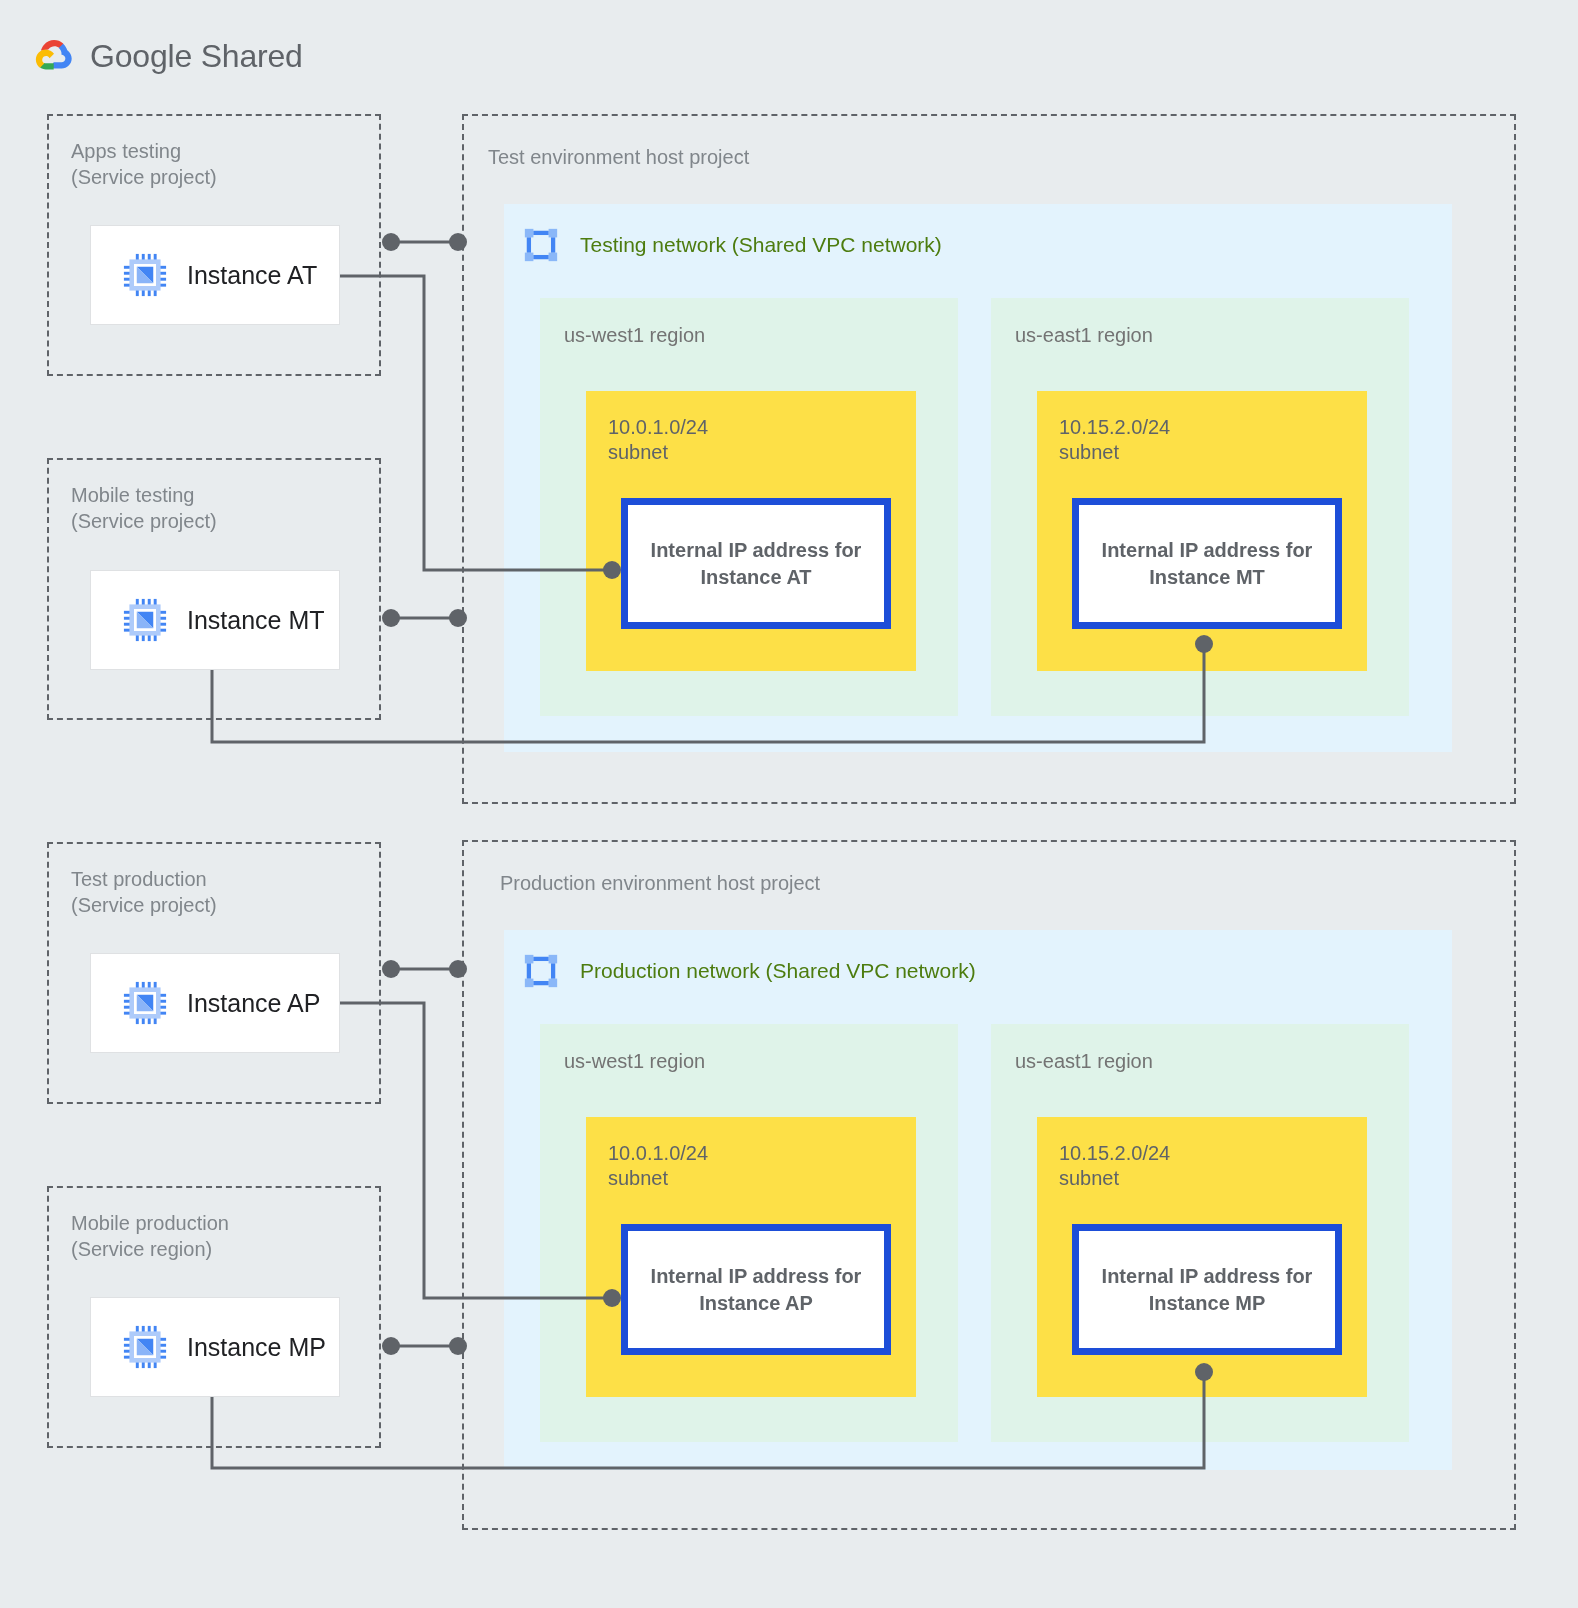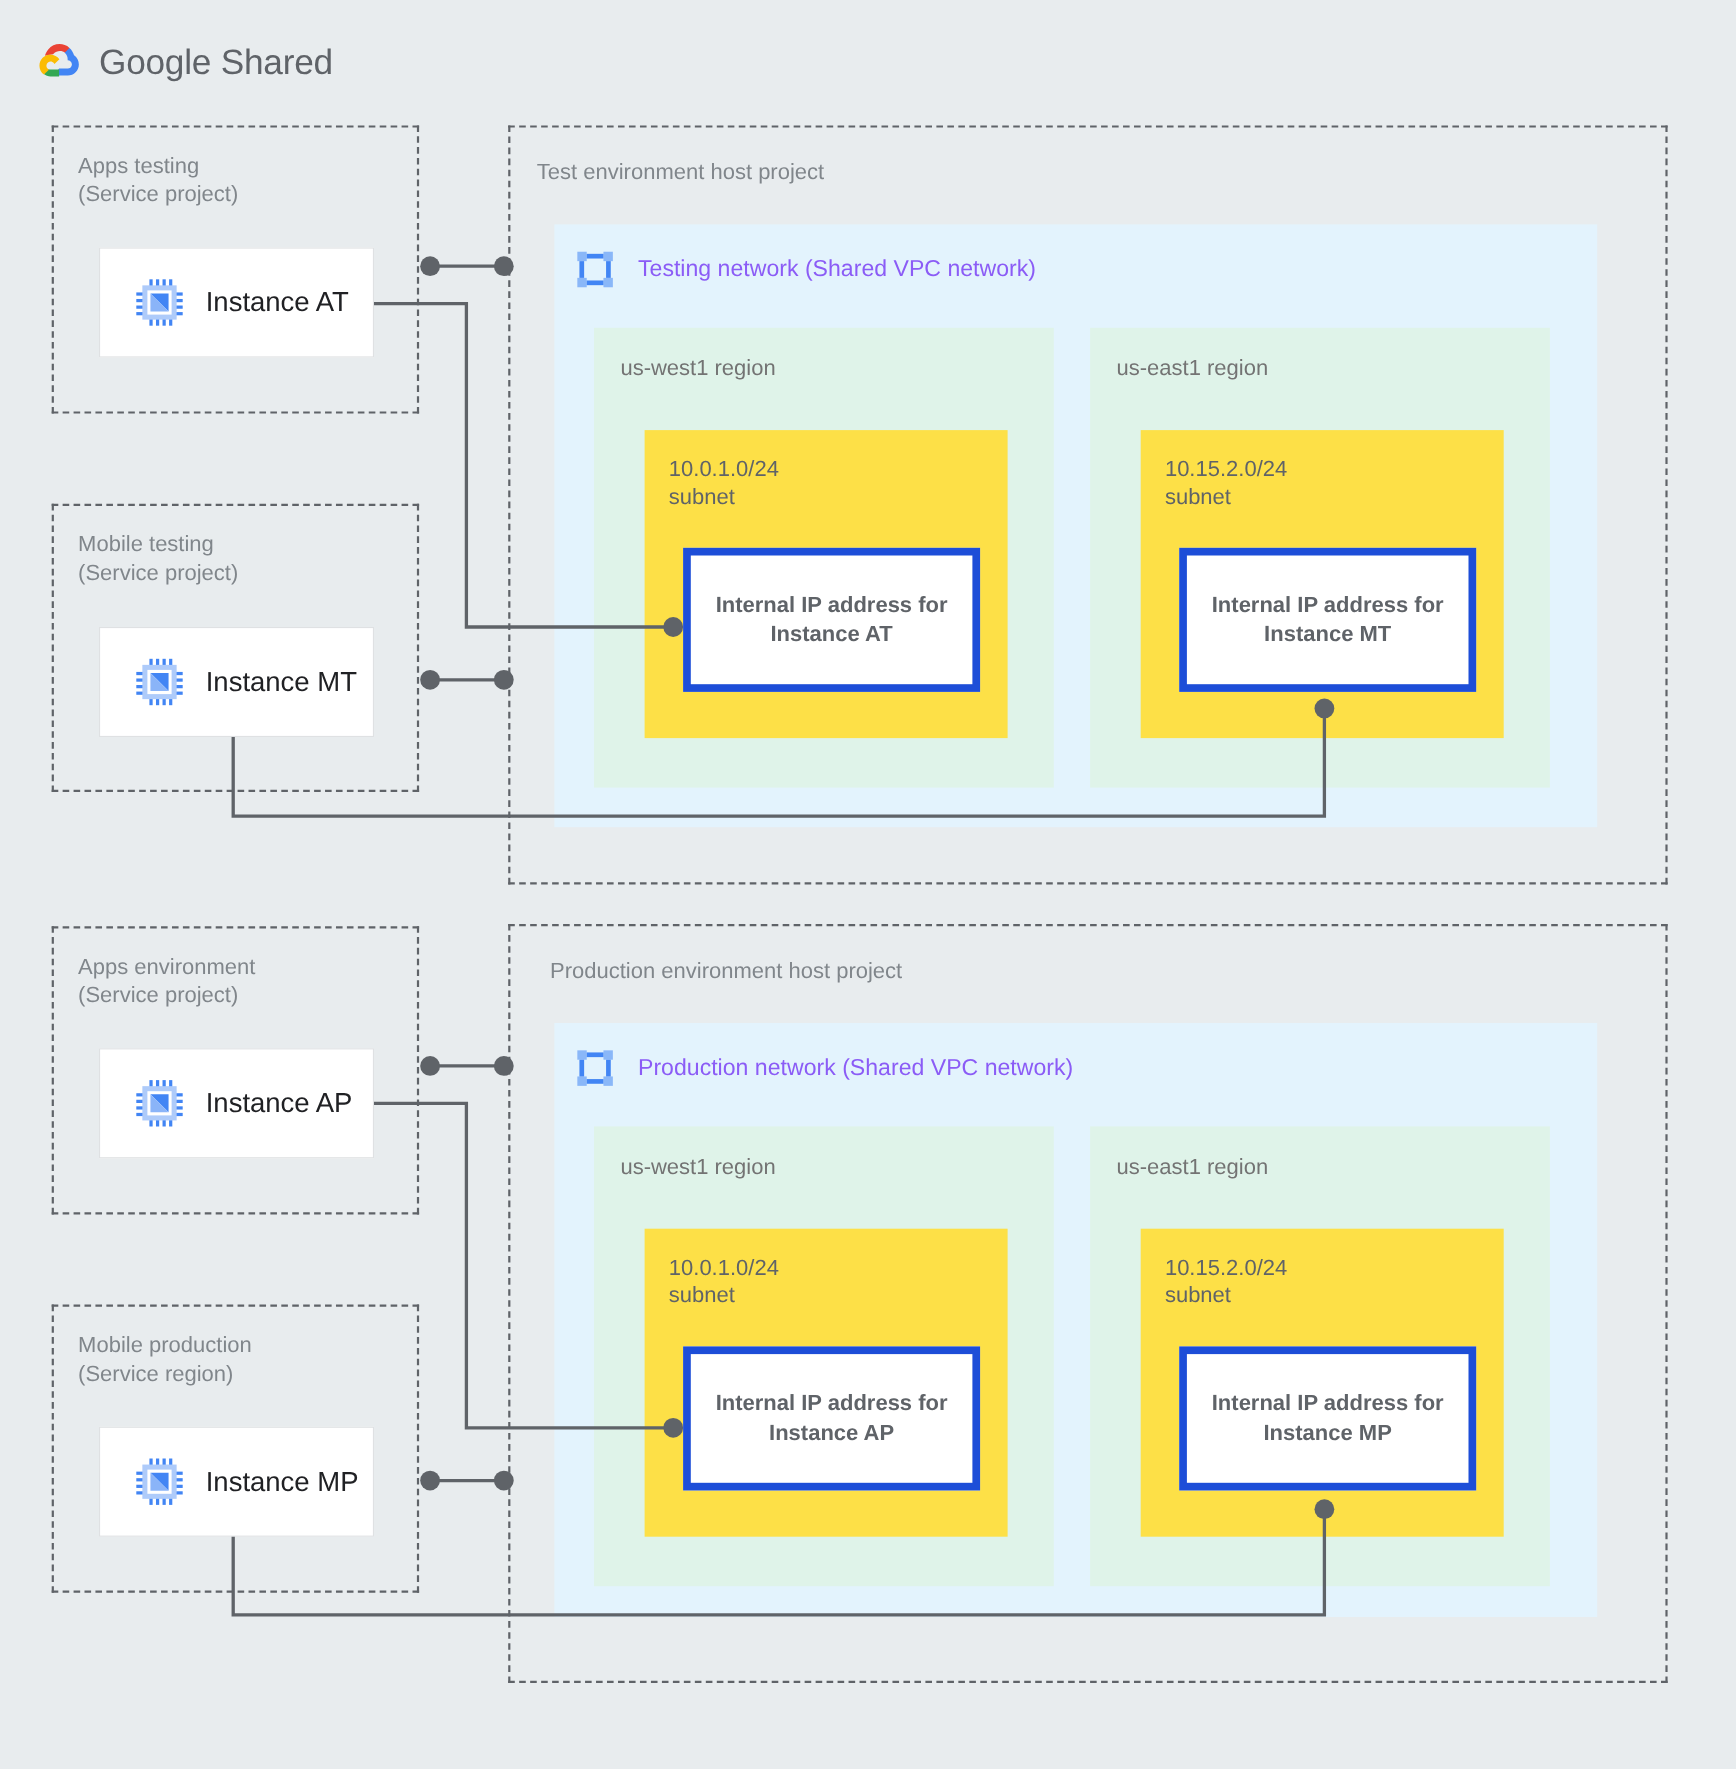--- a/index.html
+++ b/index.html
@@ -39,21 +39,21 @@
   .chip{width:44px;height:44px;flex:none;}
 
   
   .netpanel{
     background:#e3f3fd;
     box-sizing:border-box;
   }
   .net-title{
     position:absolute;display:flex;align-items:center;gap:20px;
   }
-  .net-title .txt{font-size:21px;color:#8b5cf6;white-space:nowrap;}
+  .net-title .txt{font-size:21px;color:#4d7c0f;white-space:nowrap;}
   .vpcicon{width:38px;height:38px;flex:none;}
 
   .region{
     background:#dff3e9;
     box-sizing:border-box;
     position:absolute;
   }
   .region-label{
     position:absolute;left:24px;top:26px;
     font-size:20px;color:#737373;white-space:nowrap;
@@ -203,21 +203,21 @@
     <div class="subnet" style="left:46px;top:93px;width:330px;height:280px;">
       <div class="subnet-label">10.15.2.0/24
 subnet</div>
       <div class="ipbox" style="left:35px;top:107px;width:270px;height:131px;">Internal IP address for
 Instance MT</div>
     </div>
   </div>
 </div>
 
 <div class="abs dashed" style="left:47px;top:842px;width:334px;height:262px;">
-  <div class="frame-label">Apps environment
+  <div class="frame-label">Test production
 (Service project)</div>
 </div>
 <div class="abs inst-card" style="left:90px;top:953px;width:250px;height:100px;">
   <span class="chip">
     <svg viewBox="0 0 48 48" width="44" height="44">
       <g fill="#4285f4">
         <rect x="14" y="1" width="3.2" height="7"></rect>
           <rect x="20.5" y="1" width="3.2" height="7"></rect>
         <rect x="27" y="1" width="3.2" height="7"></rect>
           <rect x="33.5" y="1" width="3.2" height="7"></rect>

